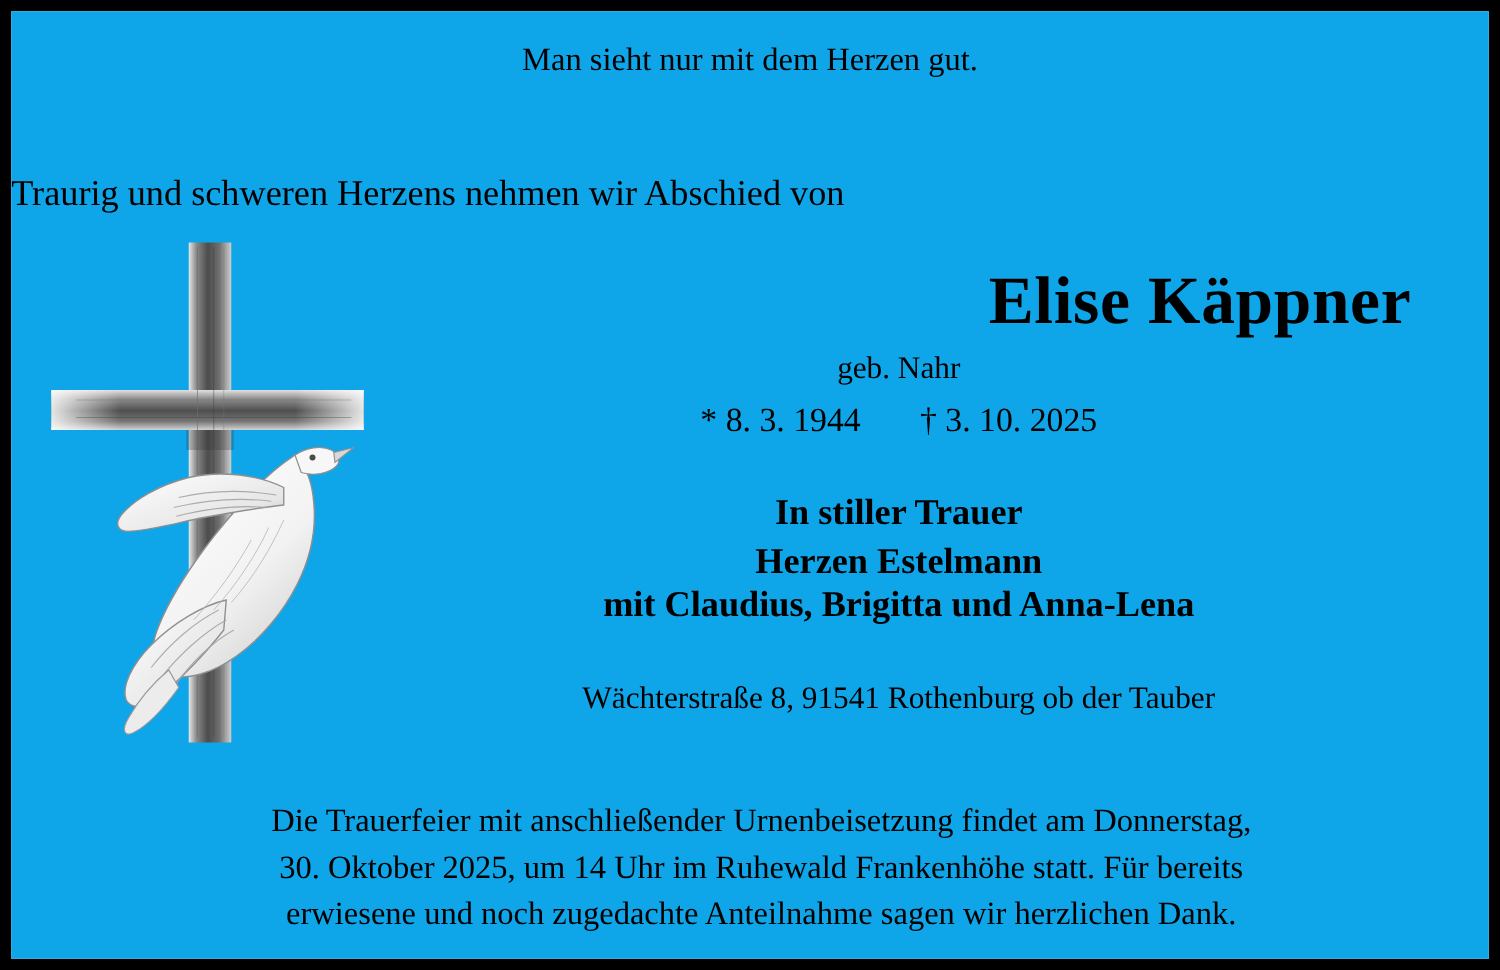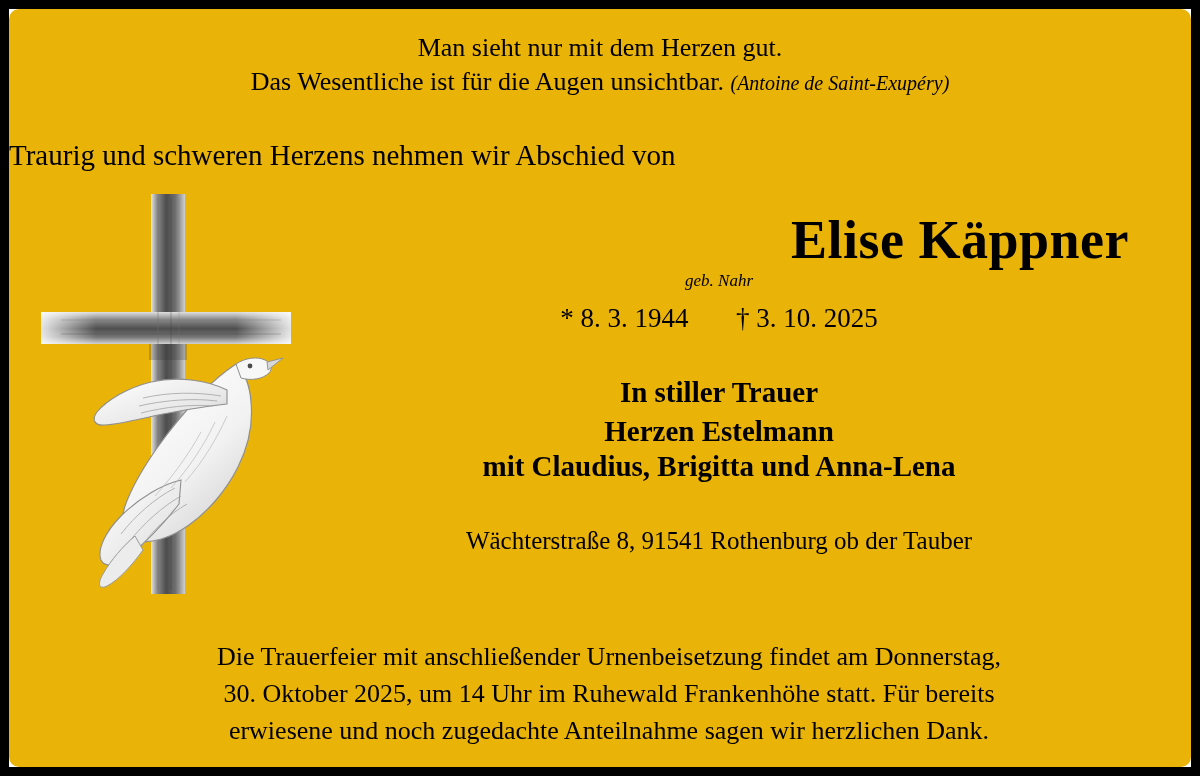--- a/index.html
+++ b/index.html
@@ -20,23 +20,22 @@
     height: 776px;
     box-sizing: border-box;
     background: #ffffff;
     border: 9px solid #000000;
   }
   .inner {
     position: relative;
     width: 100%;
     height: 100%;
     box-sizing: border-box;
-    background: #eab308;
+    background: #0ea5e9;
     overflow: hidden;
-    border-radius: 10px;
   }
 
   
   .artwork {
     position: absolute;
     left: 22px;
     top: 175px;
     width: 290px;
     height: 430px;
     pointer-events: none;
@@ -76,23 +75,22 @@
   }
 
   .name {
     font-size: 54px;
     font-weight: bold;
     letter-spacing: 0.5px;
     line-height: 1.15;
     text-align: right;
   }
   .maiden {
-    font-size: 17px;
-    margin-top: 0;
-    font-style: italic;
+    font-size: 25px;
+    margin-top: 10px;
   }
   .dates {
     font-size: 27px;
     margin-top: 12px;
   }
   .dates .gap { display: inline-block; width: 34px; }
 
   .mourning-intro {
     font-size: 29px;
     margin-top: 42px;
@@ -211,24 +209,20 @@
         <g stroke="#b4b4b4" stroke-width="0.8" fill="none" opacity="0.8">
           <path d="M196 232 C186 254 172 278 154 298"></path>
           <path d="M184 238 C174 260 158 284 140 304"></path>
           <path d="M170 248 C158 270 142 292 124 312"></path>
         </g>
       </svg>
     </div>
 
     <div class="quote">
       <div>Man sieht nur mit dem Herzen gut.</div>
-      <div class="line2">
-        <span>Das Wesentliche ist für die Augen unsichtbar.</span>
-        <span class="attrib">(Antoine de Saint-Exupéry)</span>
-      </div>
     </div>
 
     <div class="lead">Traurig und schweren Herzens nehmen wir Abschied von</div>
 
     <div class="center-col">
       <div class="name">Elise Käppner</div>
       <div class="maiden">geb. Nahr</div>
       <div class="dates">
         <span>* 8. 3. 1944</span>
         <span class="gap"></span>

